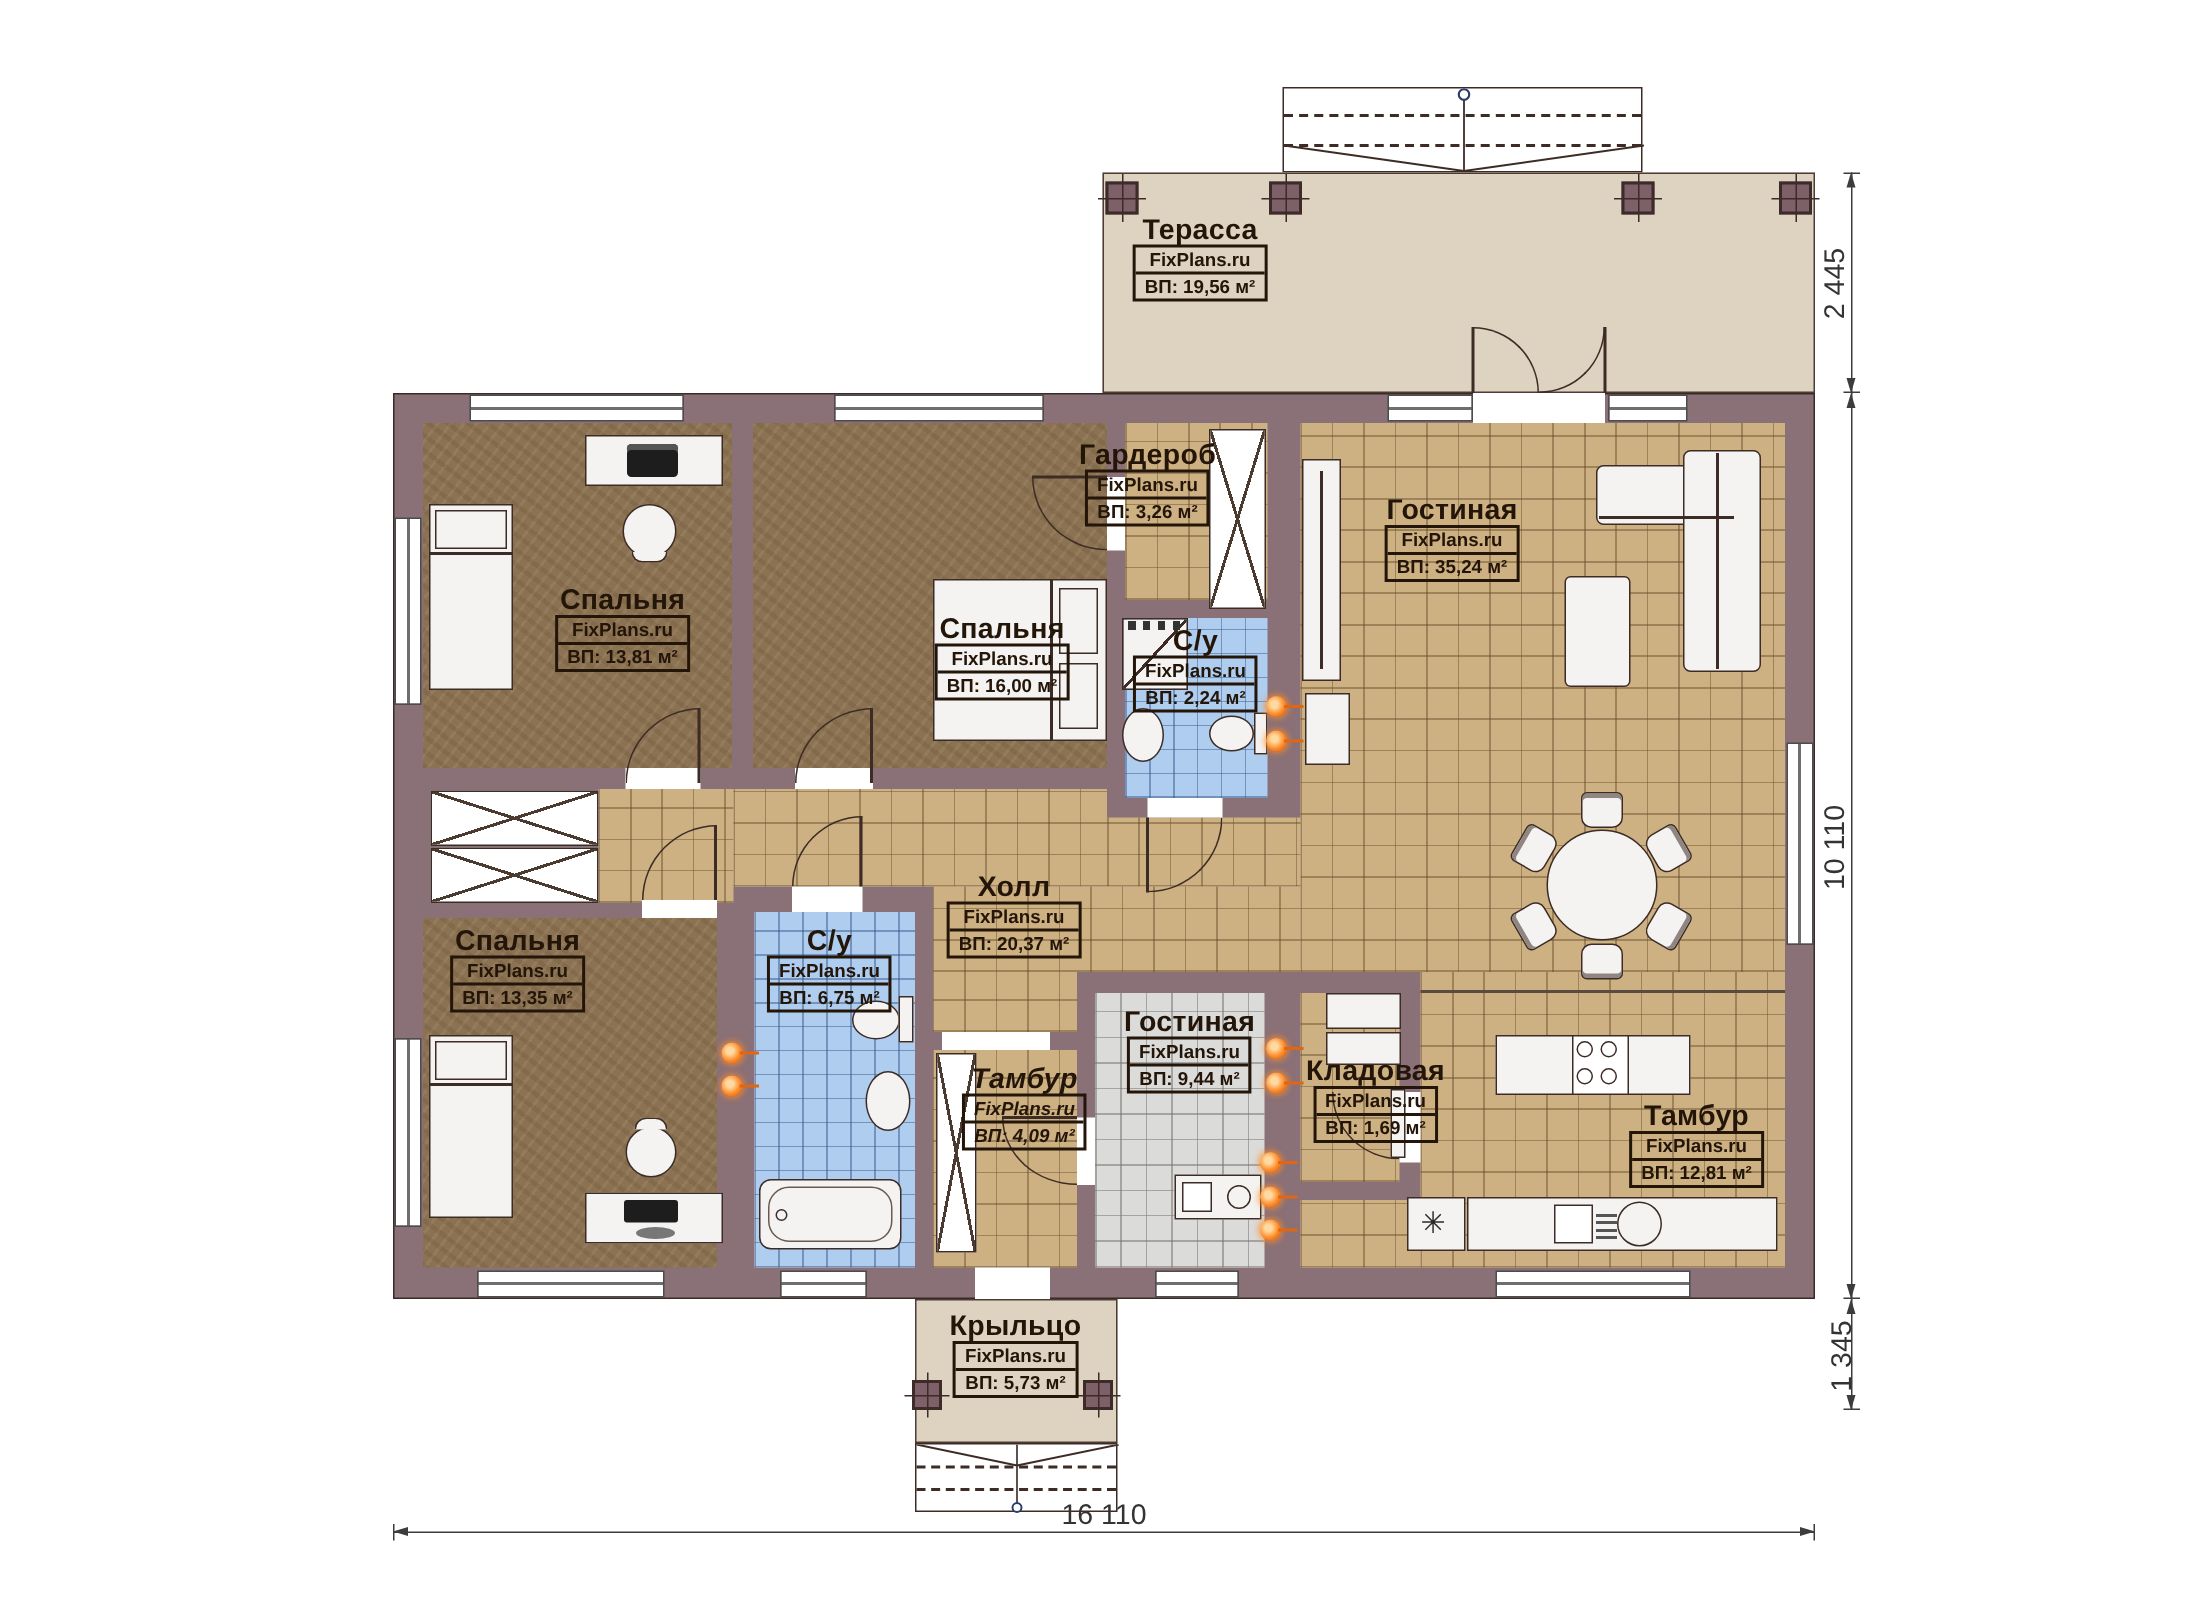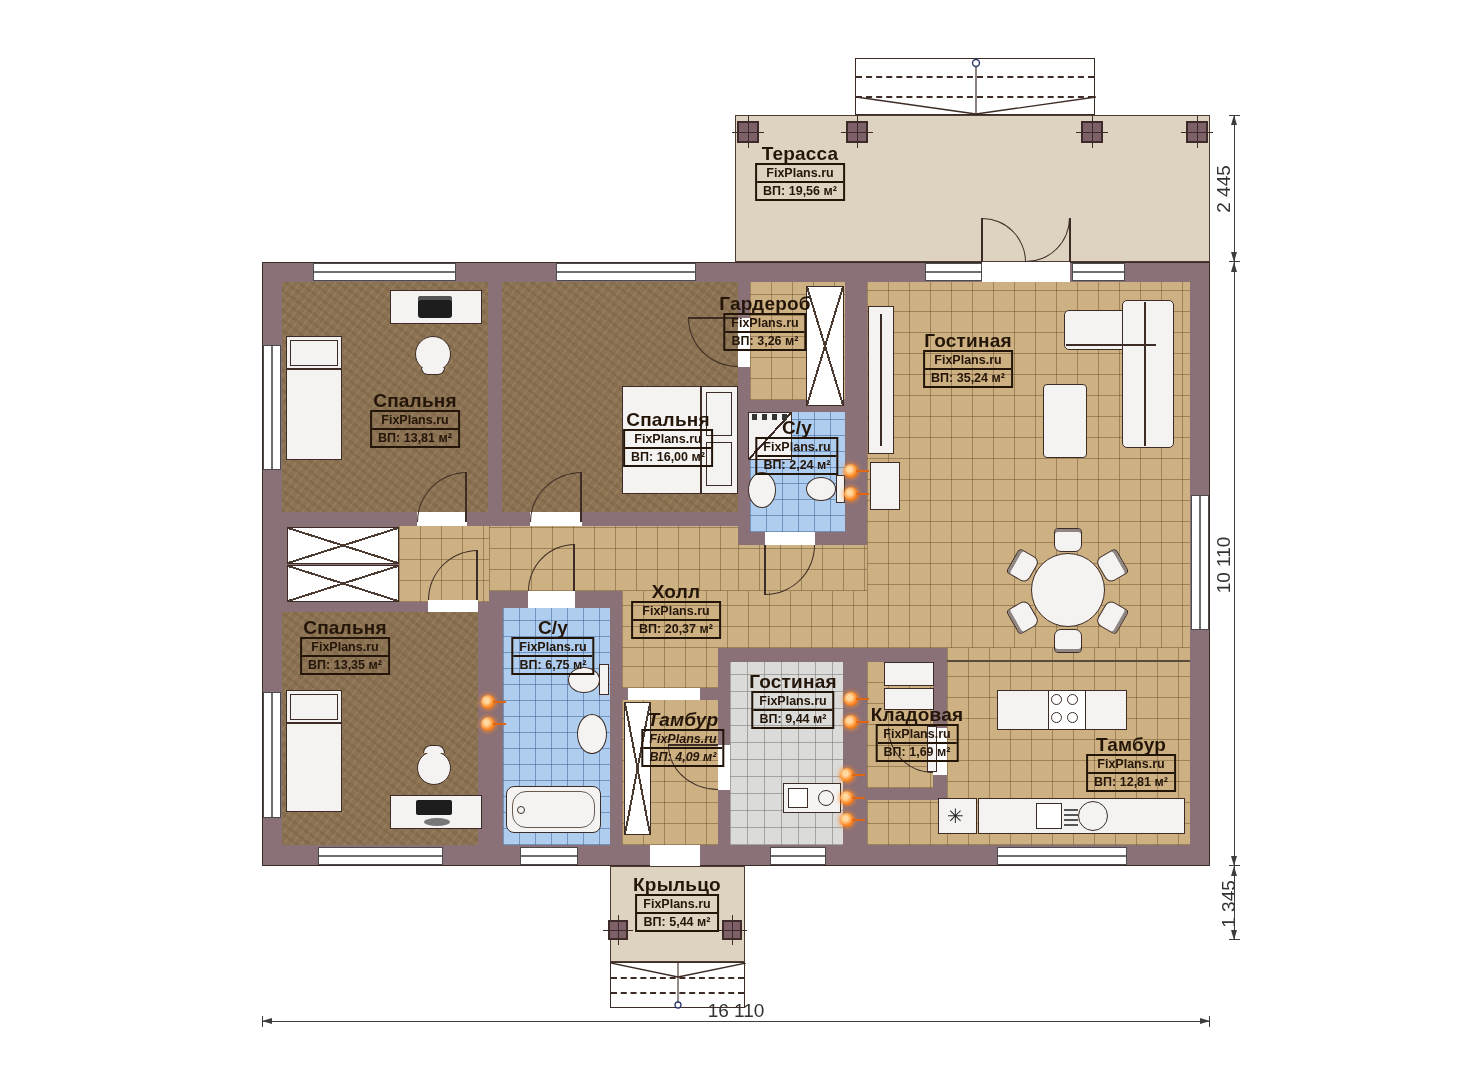--- a/index.html
+++ b/index.html
@@ -377,21 +377,21 @@
     <div class="rl-area">ВП: 1,69 м²</div></div>
   </div>
   <div class="room-label" style="left:1131px;top:737px;">
     <div class="rl-name">Тамбур</div>
     <div class="rl-box"><div class="rl-wm">FixPlans.ru</div>
     <div class="rl-area">ВП: 12,81 м²</div></div>
   </div>
   <div class="room-label" style="left:677px;top:877px;">
     <div class="rl-name">Крыльцо</div>
     <div class="rl-box"><div class="rl-wm">FixPlans.ru</div>
-    <div class="rl-area">ВП: 5,44 м²</div></div>
+    <div class="rl-area">ВП: 5,73 м²</div></div>
   </div>
 
   <div class="dimline-v" style="left:1234px;top:115px;height:147px;"></div>
   <div class="tri tri-up" style="left:1231px;top:115px;"></div>
   <div class="tri tri-down" style="left:1231px;top:252px;"></div>
   <div class="tick-h" style="left:1229px;top:115px;"></div>
   <div class="tick-h" style="left:1229px;top:261px;"></div>
   <div class="dim-text rot" style="left:1196px;top:178px;width:56px;">2 445</div>
 
   <div class="dimline-v" style="left:1234px;top:262px;height:604px;"></div>

